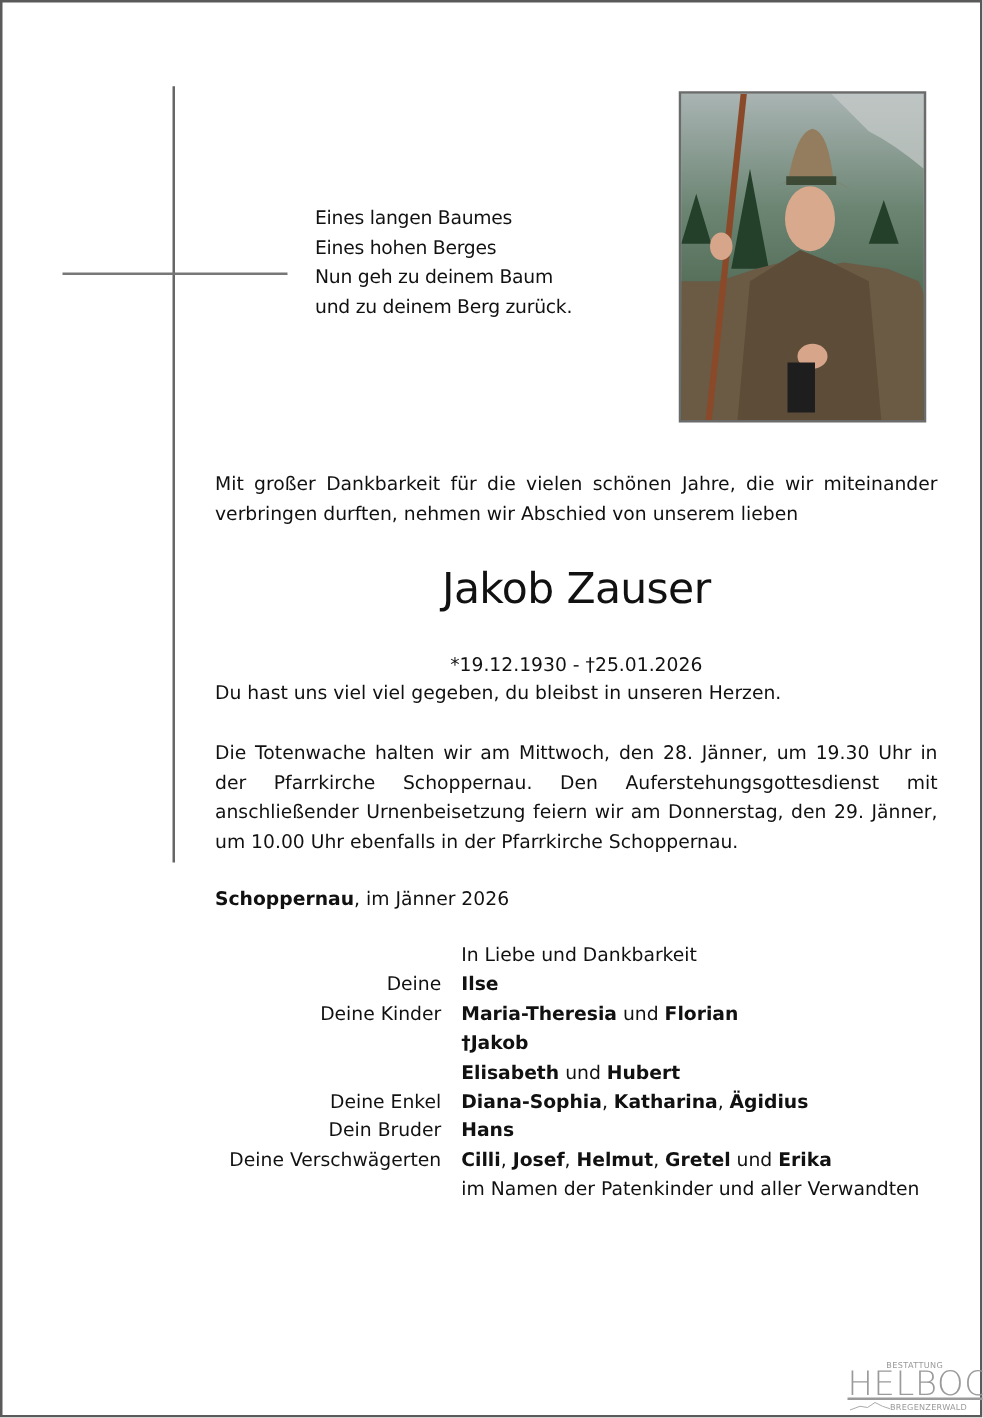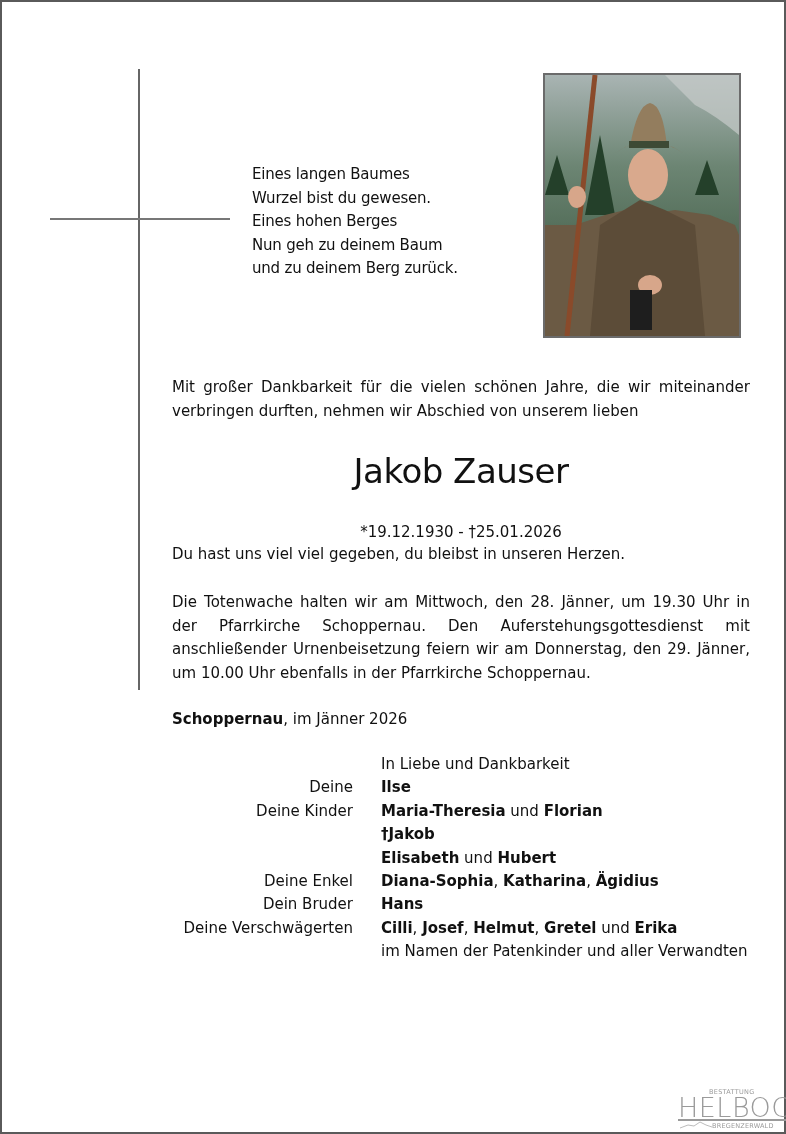--- a/index.html
+++ b/index.html
@@ -22,39 +22,38 @@
   .name { position: absolute; left: 170px; width: 578px; top: 447px; text-align: center;
           font-size: 34px; line-height: 44px; font-weight: normal; letter-spacing: -0.5px; }
   .dates { position: absolute; left: 170px; width: 578px; top: 495px; text-align: center;
            font-size: 15px; font-weight: normal; line-height: 22px; margin-top: 24px; }
   .p1 { top: 541px; }
   .p2 { top: 589px; }
   .place { top: 706px; }
   .b { font-weight: bold; }
   .family { position: absolute; left: 0; top: 751px; width: 786px; font-size: 15px; line-height: 23.4px; }
   .frow { display: flex; }
-  .flabel { width: 351px; text-align: right; padding-right: 28px; box-sizing: content-box; white-space: nowrap; }
+  .flabel { width: 351px; text-align: right; padding-right: 16px; box-sizing: content-box; white-space: nowrap; }
   .fval { white-space: nowrap; }
   .logo { position: absolute; left: 676px; top: 1086px; width: 104px; height: 44px; color: #9a9a9a; }
   .logo .top { font-size: 6.5px; letter-spacing: 0.3px; position: absolute; left: 3px; top: 0; padding-left: 28px; }
   .logo .main { font-size: 27px; letter-spacing: 0.5px; position: absolute; left: 0; top: 8px; line-height: 24px; font-weight: 300; text-decoration: underline; }
   .logo .bottom { font-size: 6.5px; position: absolute; left: 34px; top: 34px; letter-spacing: 0.2px; }
   .logo svg { position: absolute; left: 2px; top: 33px; }
 </style>
 </head>
 <body>
 
 <div class="page">
 
   <div class="cross-v"></div>
   <div class="cross-h"></div>
 
   <div class="poem">
     <div>Eines langen Baumes</div>
-    <div>Wurzel bist du gewesen.</div>
     <div>Eines hohen Berges</div>
     <div>Nun geh zu deinem Baum</div>
     <div>und zu deinem Berg zurück.</div>
   </div>
 
   <div class="photo">
     <svg width="194" height="261" viewBox="0 0 194 261">
       <defs>
         <linearGradient id="sky" x1="0" y1="0" x2="0" y2="1">
           <stop offset="0" stop-color="#a9b4b3"></stop>

